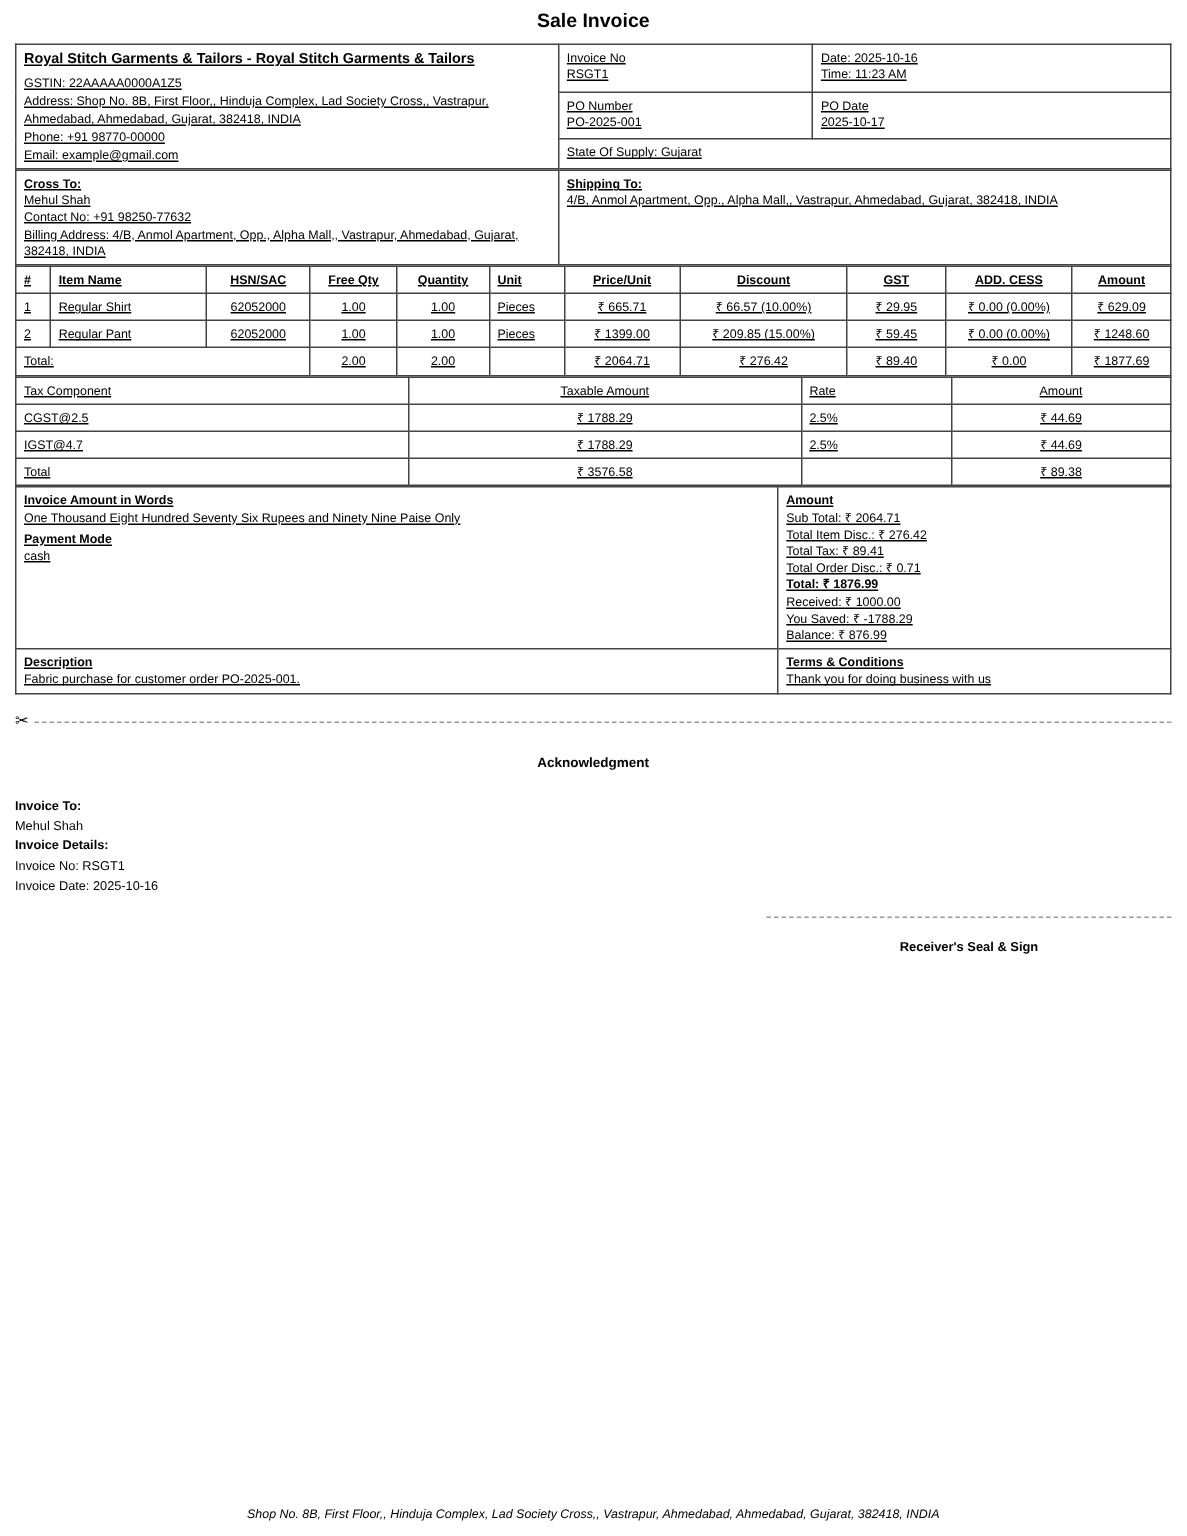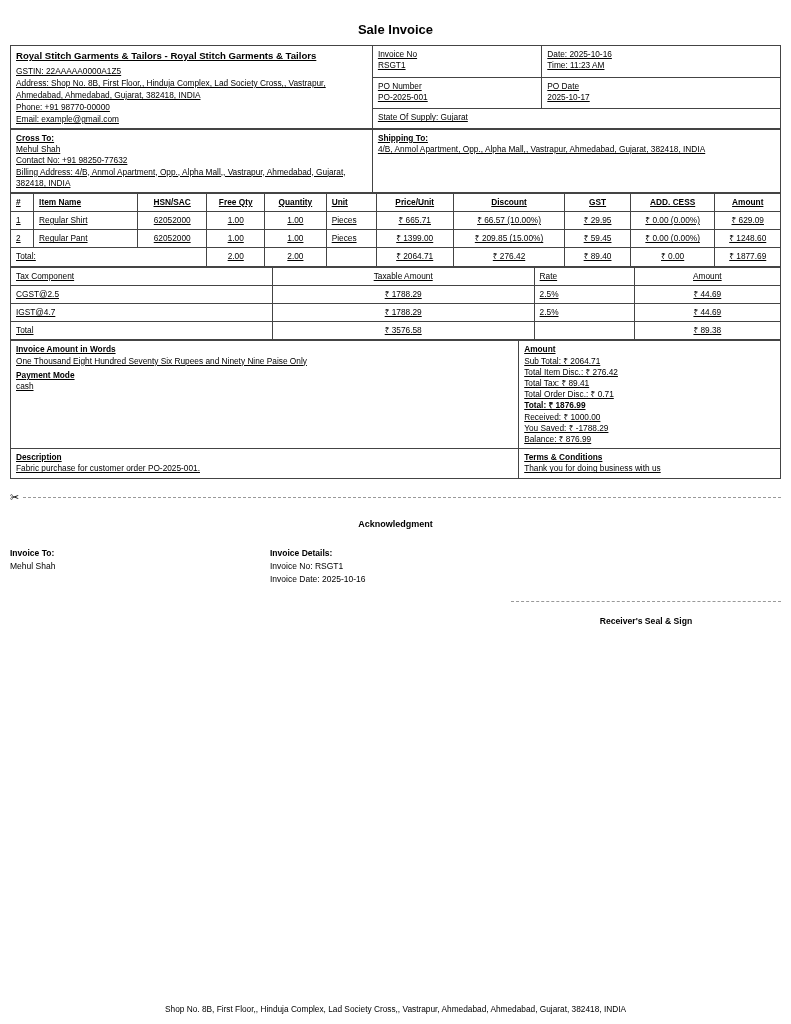--- a/index.html
+++ b/index.html
@@ -11,21 +11,21 @@
     width: 791px;
     min-height: 1024px;
     font-family: "Liberation Sans", sans-serif;
     font-size: 8.5px;
     color: #000;
     position: relative;
   }
   .page {
     width: 791px;
     min-height: 1024px;
-    padding: 16px 10px;
+    padding: 0 10px;
     position: relative;
   }
   .doc-title {
     text-align: center;
     font-size: 13px;
     font-weight: bold;
     padding: 6px 0 8px 0;
   }
   table.grid {
     border-collapse: collapse;
@@ -83,20 +83,21 @@
   }
   .ack-title {
     text-align: center;
     font-weight: bold;
     font-size: 9px;
     margin: 14px 0 18px 0;
   }
   .ack-grid {
     display: flex;
     width: 100%;
+    flex-direction: column;
   }
   .ack-col-left { width: 260px; line-height: 1.55; }
   .ack-col-mid { flex: 1; line-height: 1.55; }
   .seal-wrap {
     margin-top: 14px;
     display: flex;
     justify-content: flex-end;
   }
   .seal-inner { width: 270px; }
   .seal-dash {
@@ -109,20 +110,21 @@
     font-weight: bold;
     font-size: 8.6px;
   }
   .footer {
     position: absolute;
     left: 0;
     right: 0;
     bottom: 10px;
     text-align: center;
     font-size: 8.3px;
+    font-style: italic;
   }
 </style>
 </head>
 <body>
 
 <div class="page">
 
   <div class="doc-title">Sale Invoice</div>
 
   <table class="grid">

